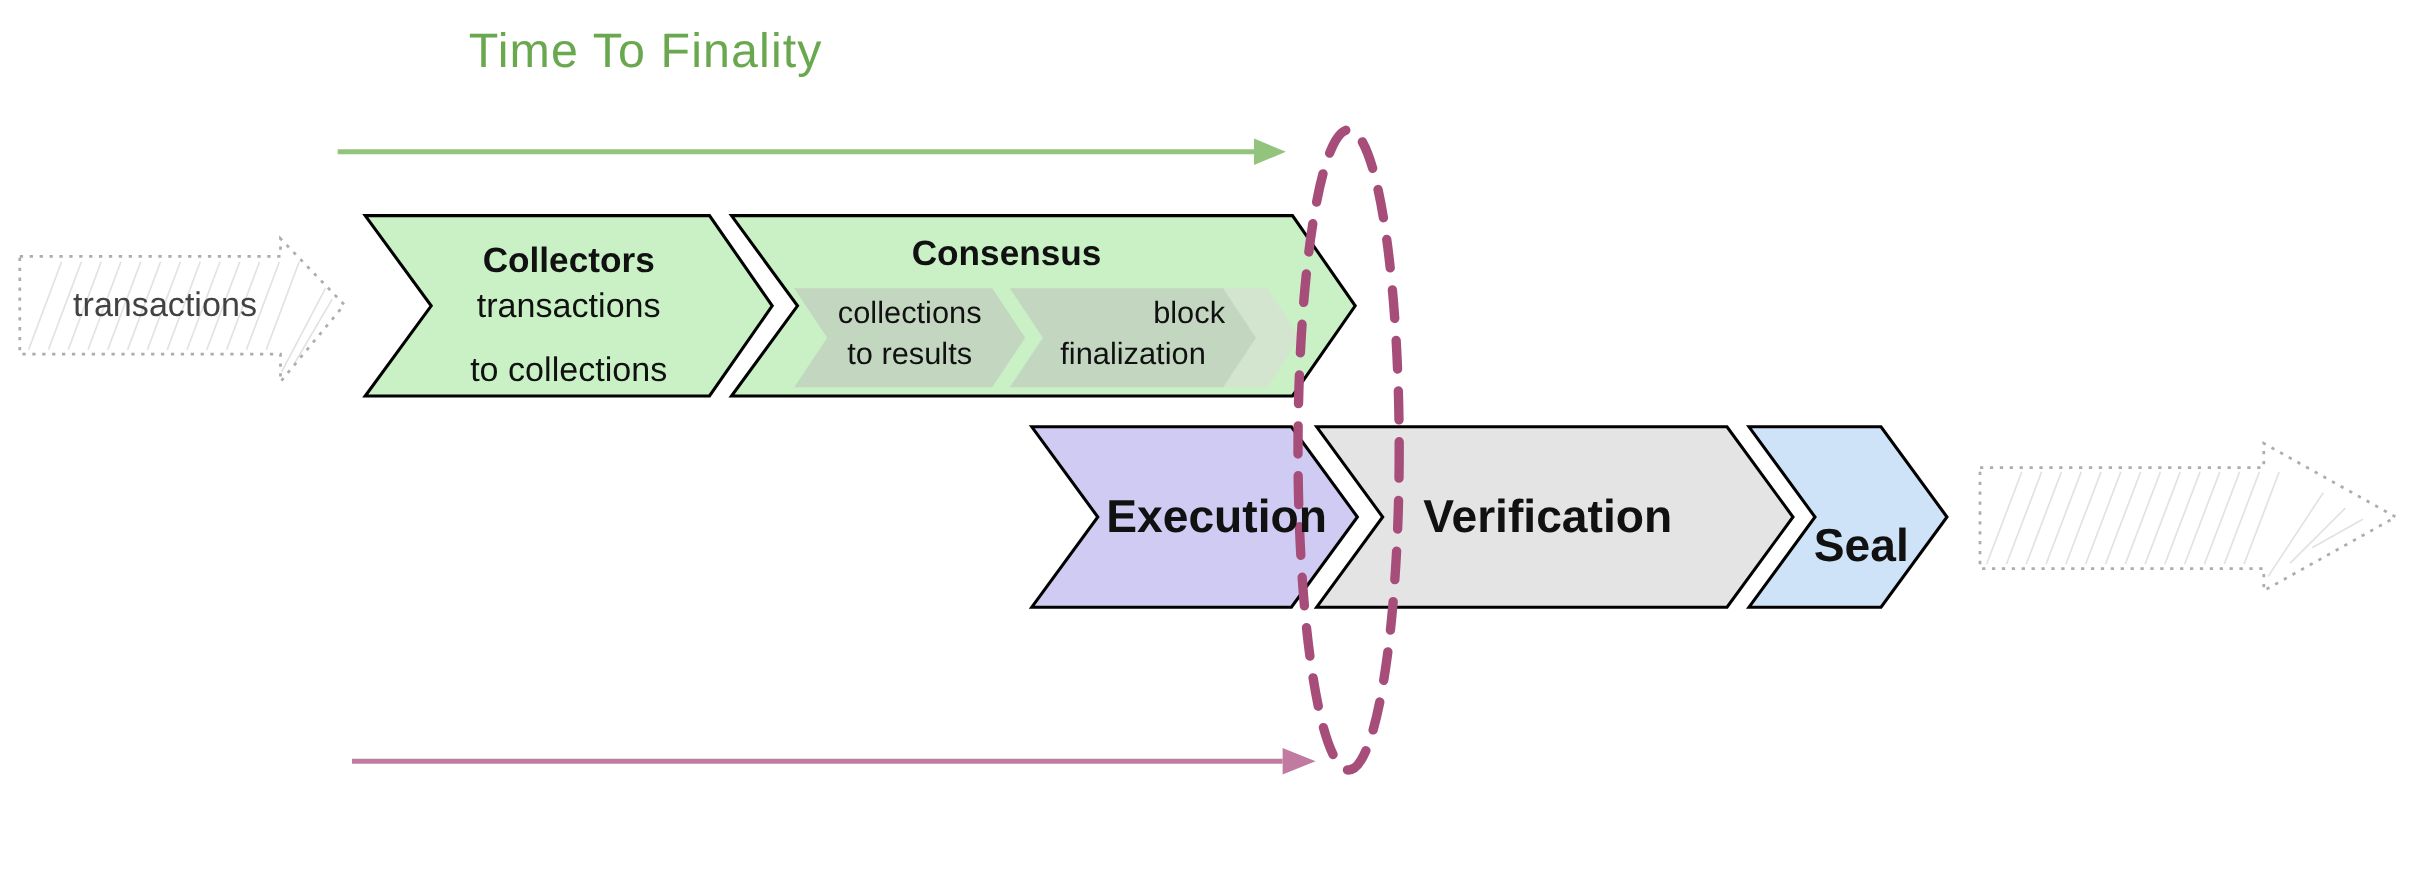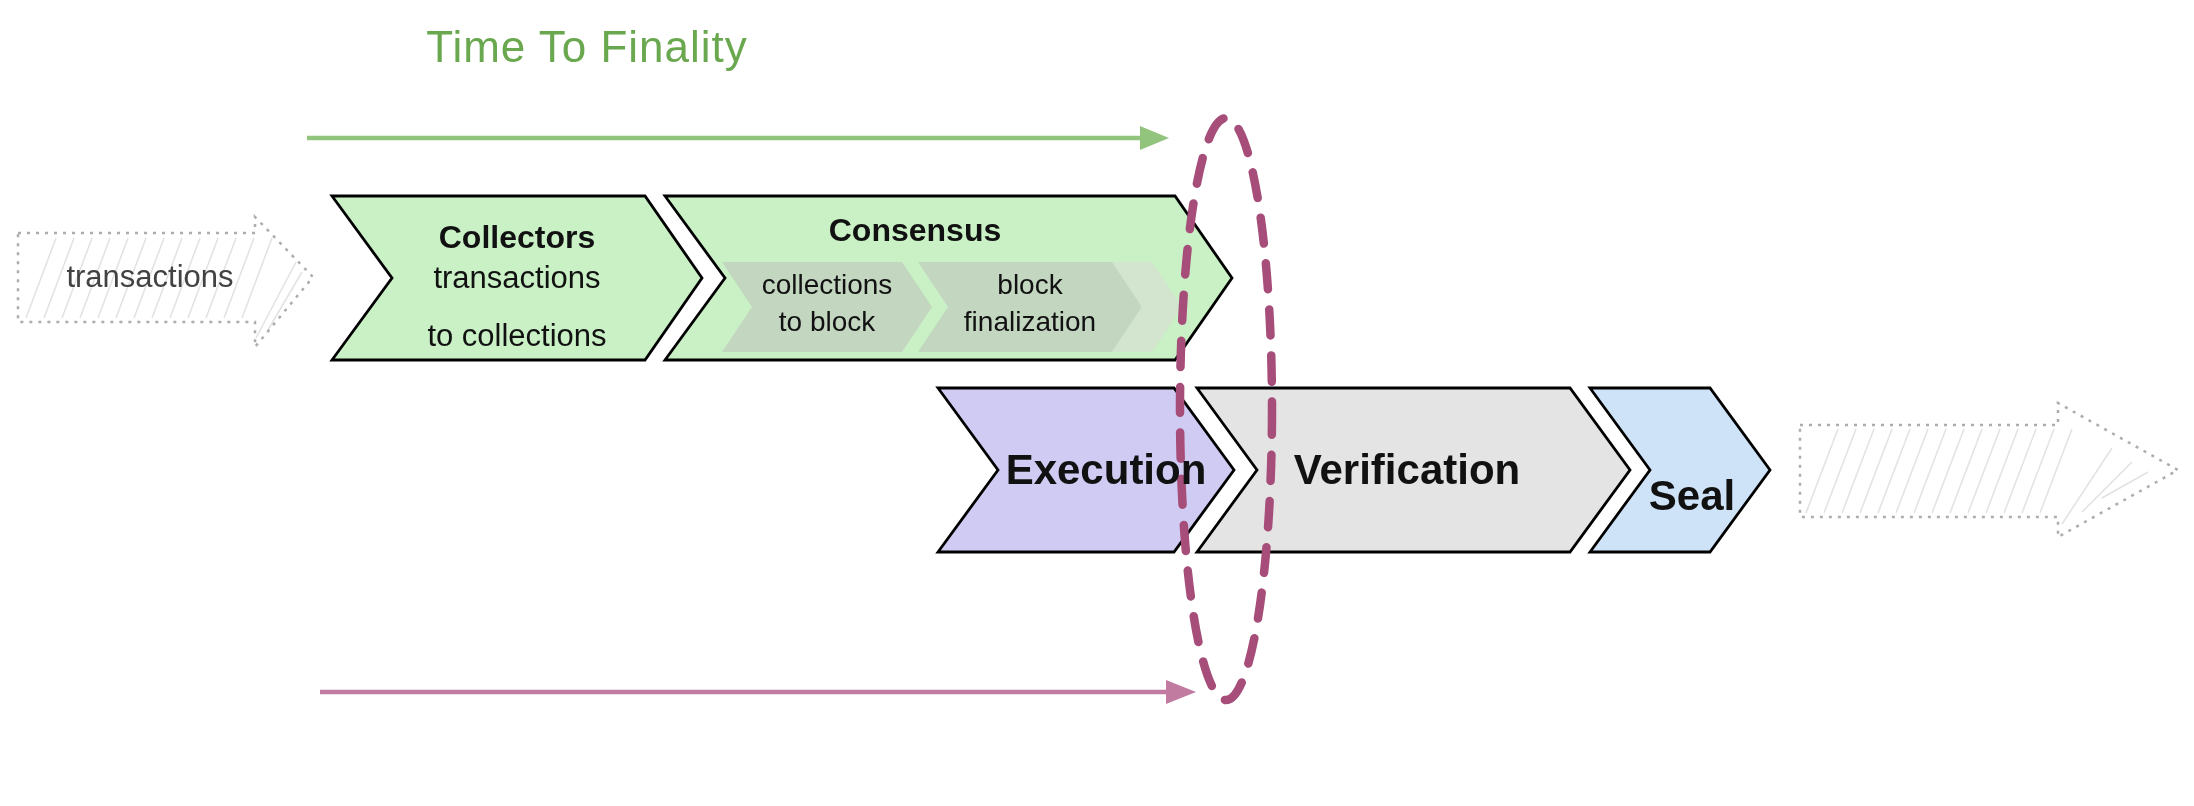--- a/index.html
+++ b/index.html
@@ -106,22 +106,22 @@
   <div class="lbl title-top" style="left:587px;top:47px;">Time To Finality</div>
 
   <div class="lbl sketch-text" style="left:150px;top:277px;">transactions</div>
 
   <div class="lbl stage-title" style="left:517px;top:237px;">Collectors</div>
   <div class="lbl stage-line" style="left:517px;top:278px;">transactions</div>
   <div class="lbl stage-line" style="left:517px;top:336px;">to collections</div>
 
   <div class="lbl stage-title" style="left:915px;top:230px;">Consensus</div>
   <div class="lbl sub-line" style="left:827px;top:285px;">collections</div>
-  <div class="lbl sub-line" style="left:827px;top:322px;">to block</div>
-  <div class="lbl sub-line" style="left:1030px;top:285px;">block</div>
+  <div class="lbl sub-line" style="left:827px;top:322px;">to results</div>
+  <div class="lbl sub-line" style="left:1081px;top:285px;">block</div>
   <div class="lbl sub-line" style="left:1030px;top:322px;">finalization</div>
 
   <div class="lbl big-label" style="left:1106px;top:470px;">Execution</div>
   <div class="lbl big-label" style="left:1407px;top:470px;">Verification</div>
   <div class="lbl big-label" style="left:1692px;top:496px;">Seal</div>
 
 
 
 </div>
 

